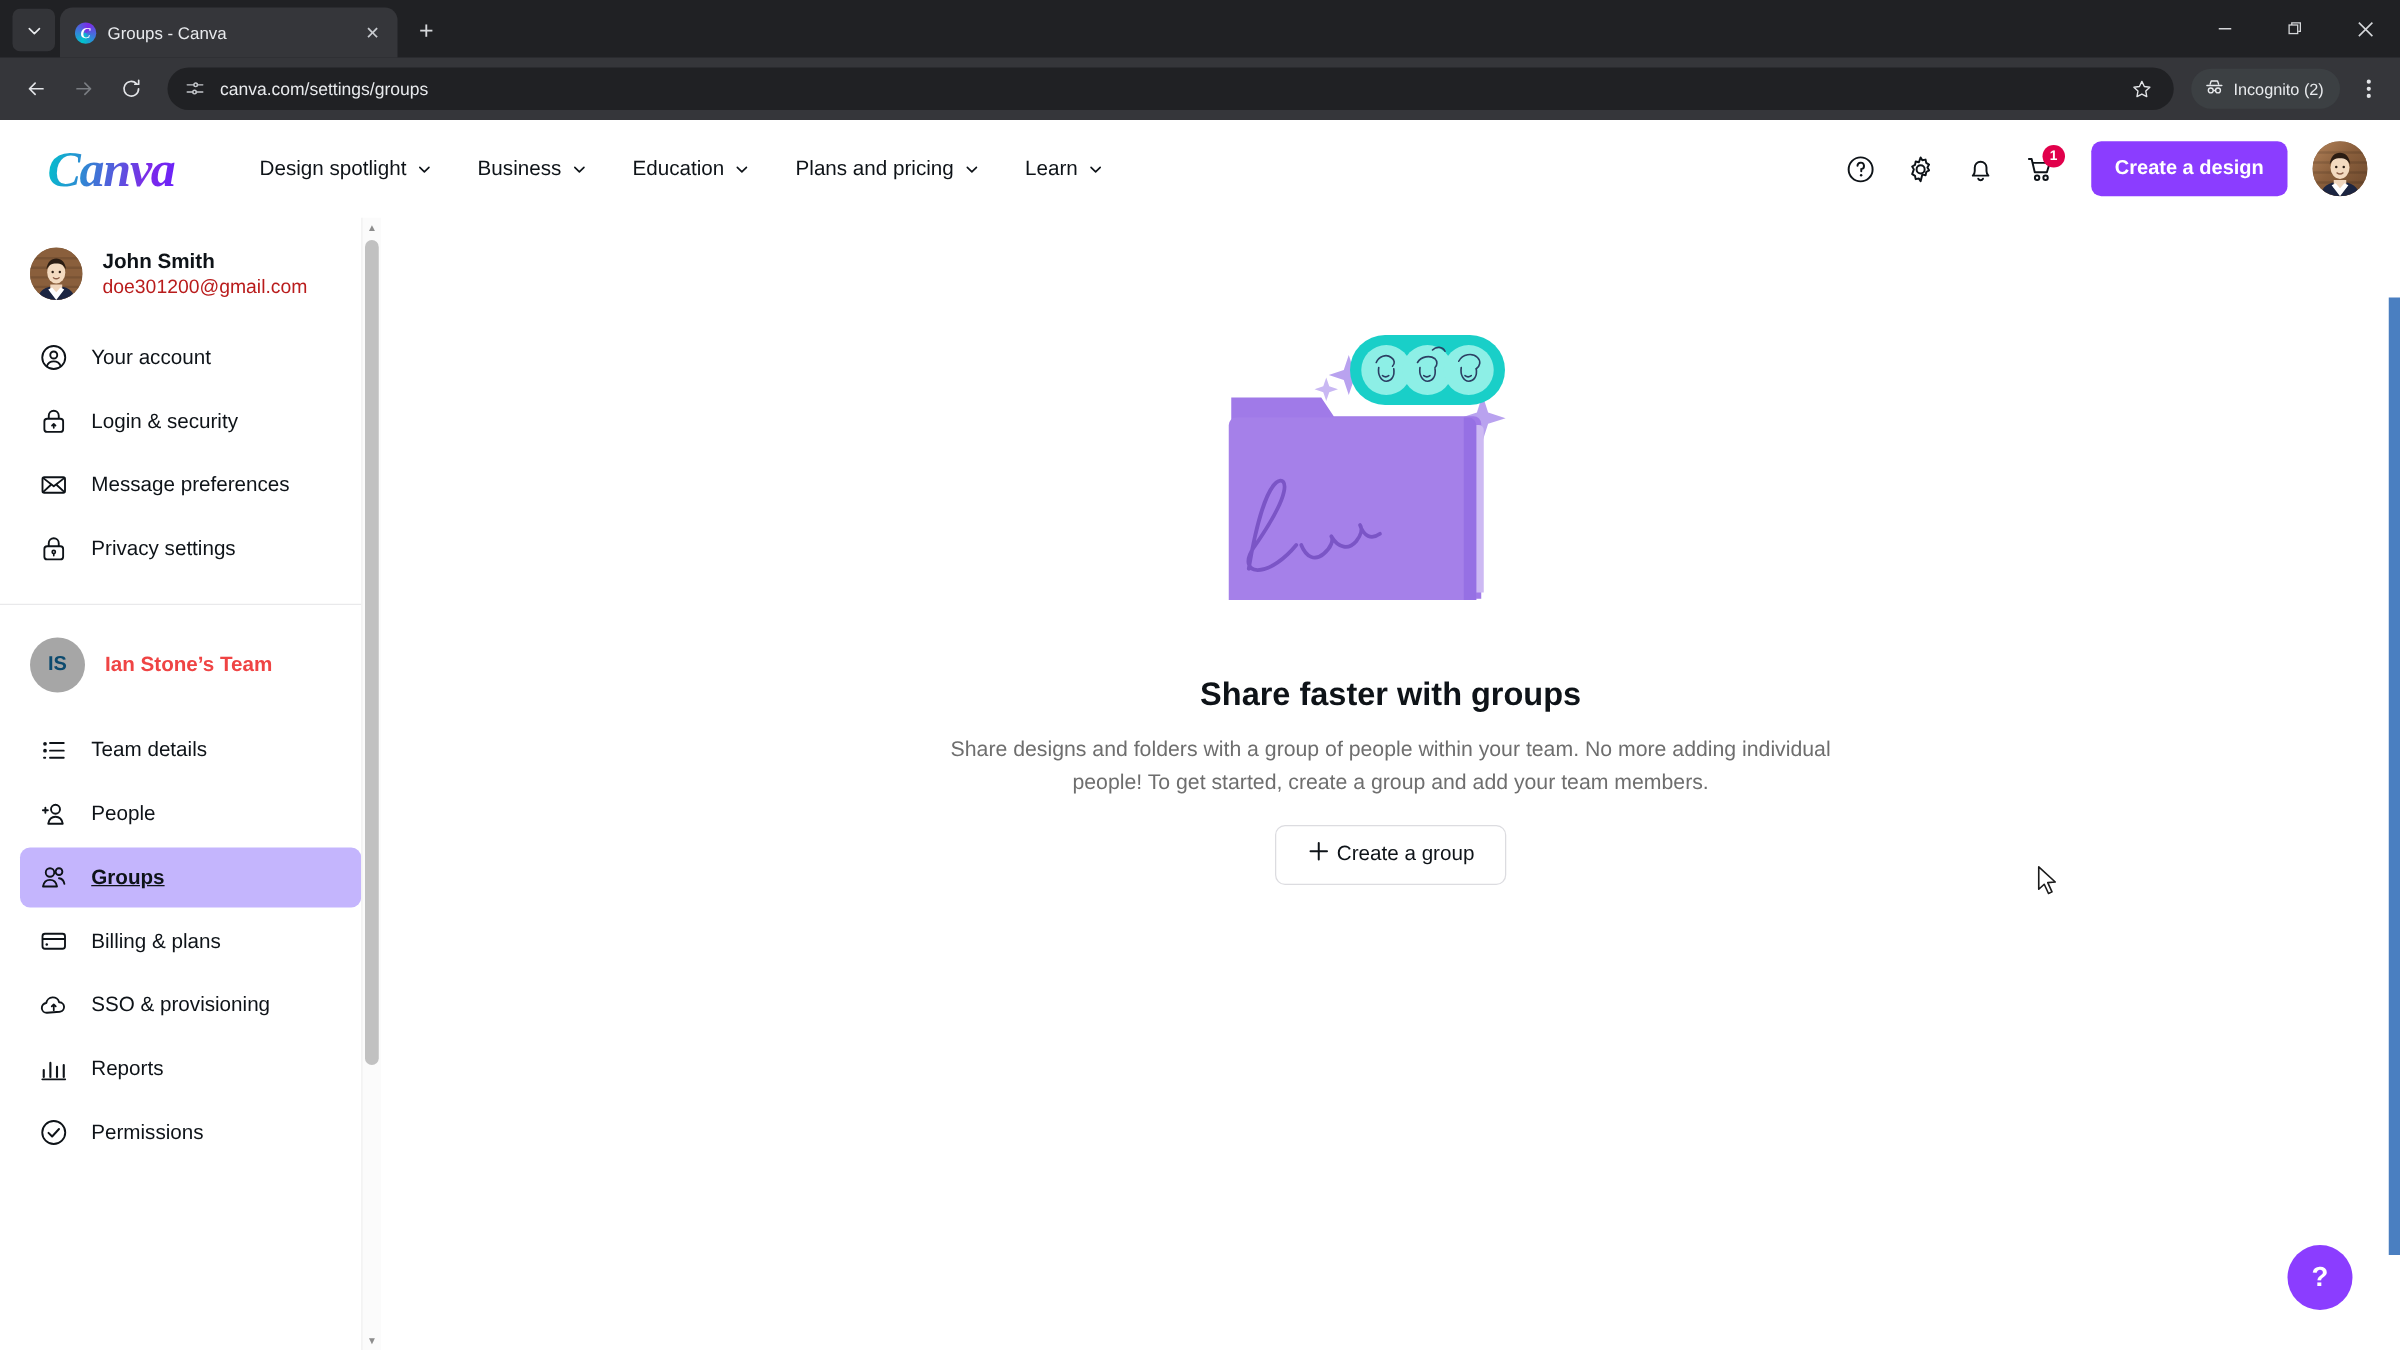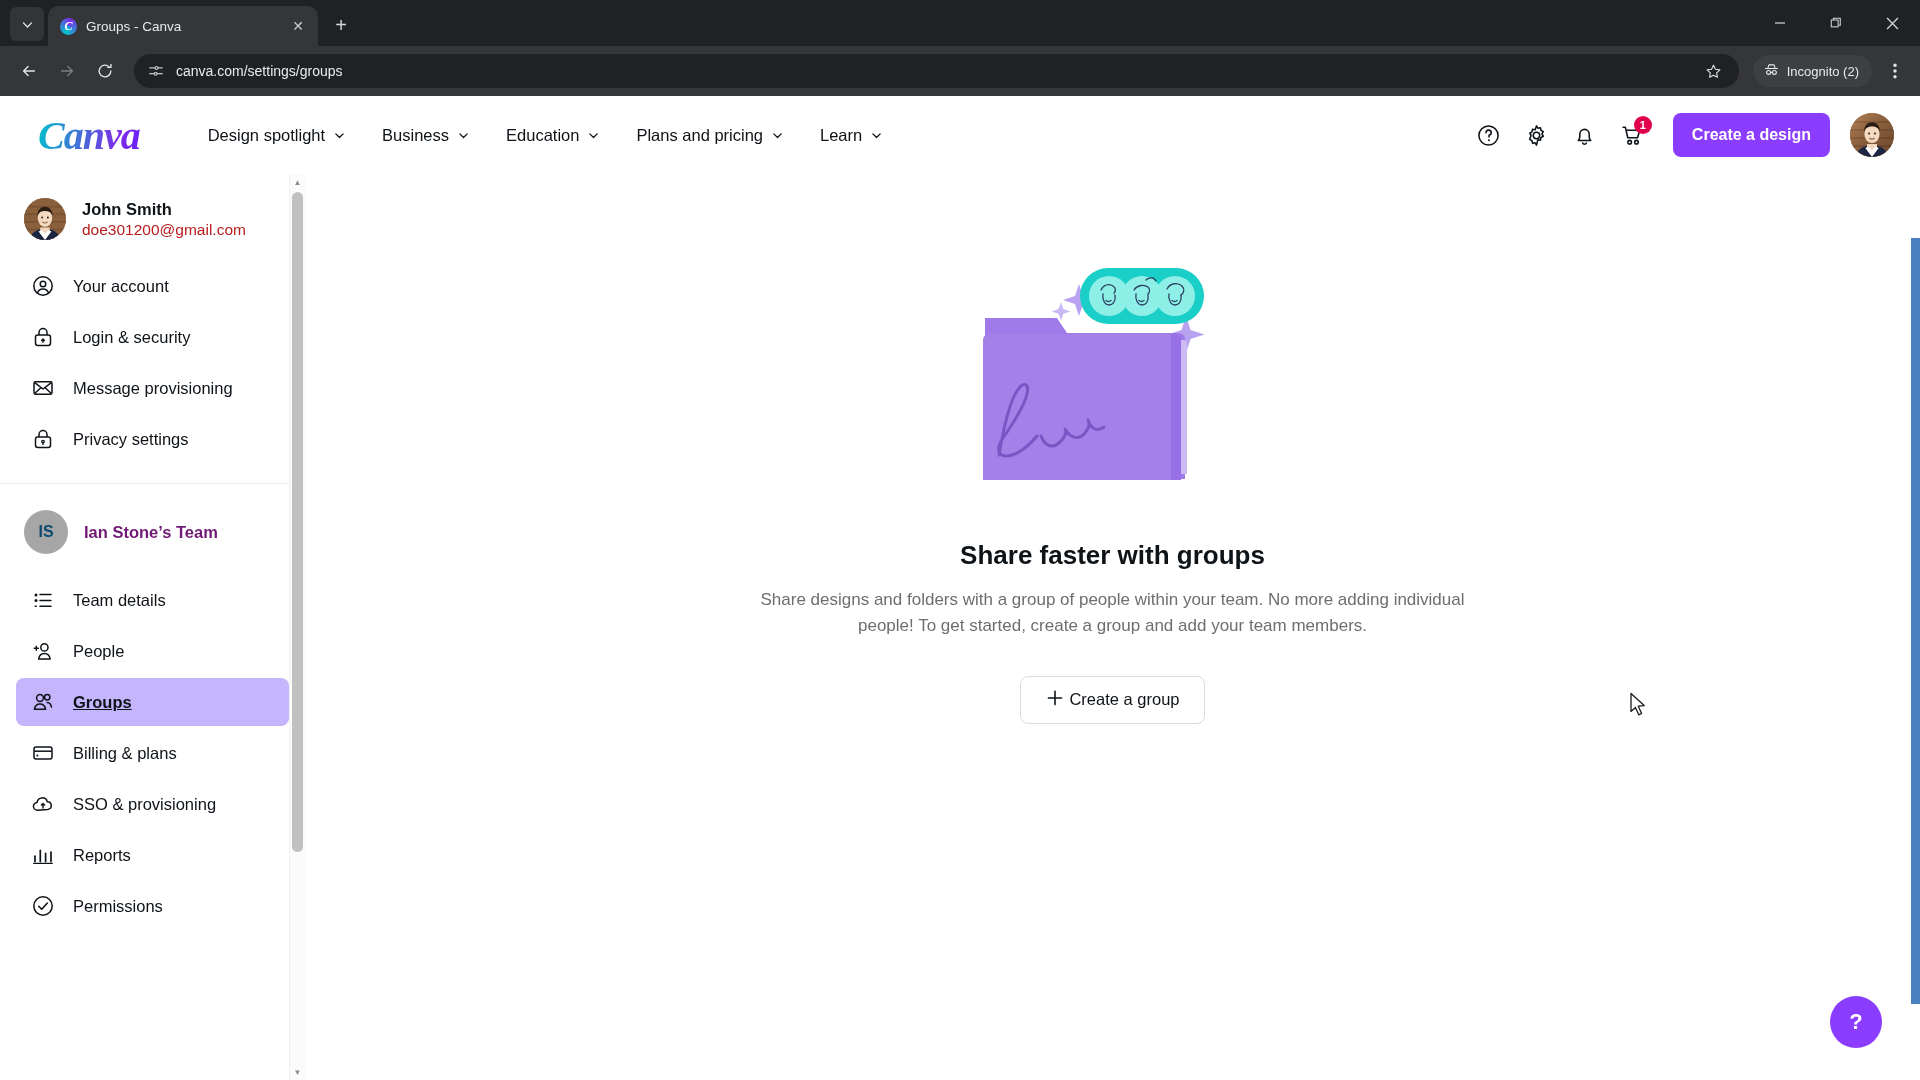--- a/index.html
+++ b/index.html
@@ -246,21 +246,21 @@
   .divider { height: 1px; background: #e9e9eb; margin: 20px 0 0 0; }
 
   .team-row { display: flex; align-items: center; gap: 16px; padding: 26px 0 0 24px; }
   .team-badge {
     width: 44px; height: 44px; border-radius: 50%;
     background: #a6a6a6; color: #0c4a6e;
     display: flex; align-items: center; justify-content: center;
     font-size: 16px; font-weight: 700;
     flex: 0 0 44px;
   }
-  .team-name { font-size: 16.5px; font-weight: 700; color: #701a75; }
+  .team-name { font-size: 16.5px; font-weight: 700; color: #ef4444; }
 
   
   .sb-scroll {
     position: absolute; top: 0; right: 0; width: 16px; height: 100%;
     background: #fbfbfb; border-left: 1px solid #f0f0f0;
   }
   .sb-arrow { height: 16px; display:flex; align-items:center; justify-content:center; color:#8d8d8d; font-size: 8px;}
   .sb-arrow.bottom { position: absolute; bottom: 0; left: 0; right: 0; }
   .sb-thumb {
     position: absolute; left: 2px; right: 2px;
@@ -294,21 +294,21 @@
     margin-top: 10px;
   }
   .empty-desc {
     font-size: 17px;
     line-height: 1.55;
     color: #6e6e6e;
     margin-top: 16px;
     max-width: 706px;
   }
   .create-group-btn {
-    margin-top: 36px;
+    margin-top: 20px;
     height: 48px;
     border: 1px solid #dcdce0;
     border-radius: 8px;
     background: #fff;
     display: flex; align-items: center; gap: 4px;
     padding: 0 24px;
     font-size: 16.5px;
     color: #0e1318;
     font-weight: 500;
   }
@@ -586,21 +586,21 @@
         <span class="side-label">Login &amp; security</span>
       </div>
 
       <div class="side-item">
         <span class="side-icon">
           <svg width="24" height="24" viewBox="0 0 24 24" fill="none">
               <rect x="3" y="5.8" width="18" height="12.4" rx="1.4" stroke="currentColor" stroke-width="1.5"></rect>
               <path d="M3.4 6.3L12 13l8.6-6.7M3.4 17.7L9.6 12M20.6 17.7L14.4 12" stroke="currentColor" stroke-width="1.5" stroke-linejoin="round"></path>
             </svg>
         </span>
-        <span class="side-label">Message provisioning</span>
+        <span class="side-label">Message preferences</span>
       </div>
 
       <div class="side-item">
         <span class="side-icon">
           <svg width="24" height="24" viewBox="0 0 24 24" fill="none">
               <rect x="4.5" y="10" width="15" height="10.5" rx="2.2" stroke="currentColor" stroke-width="1.5"></rect>
               <path d="M8 10V7.6a4 4 0 0 1 8 0V10" stroke="currentColor" stroke-width="1.5"></path>
               <circle cx="12" cy="14.6" r="1.3" stroke="currentColor" stroke-width="1.3"></circle>
               <path d="M12 15.9v1.7" stroke="currentColor" stroke-width="1.3" stroke-linecap="round"></path>
             </svg>

